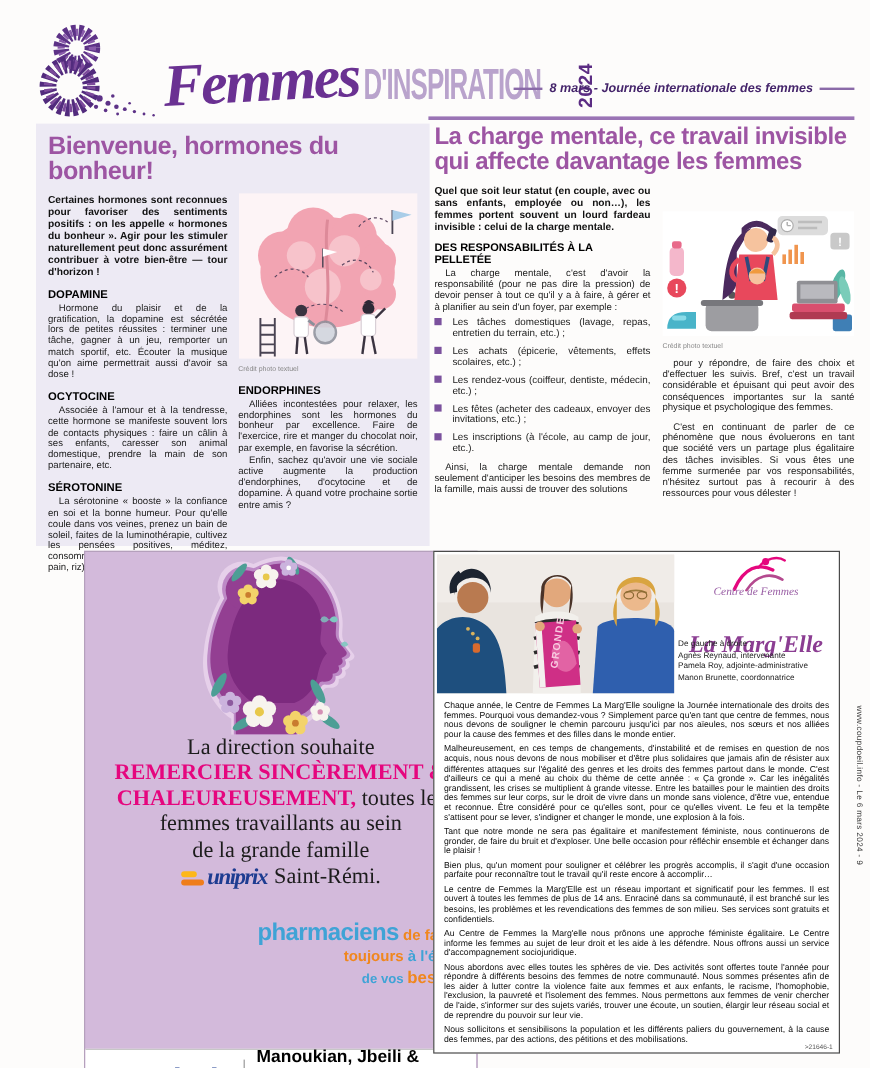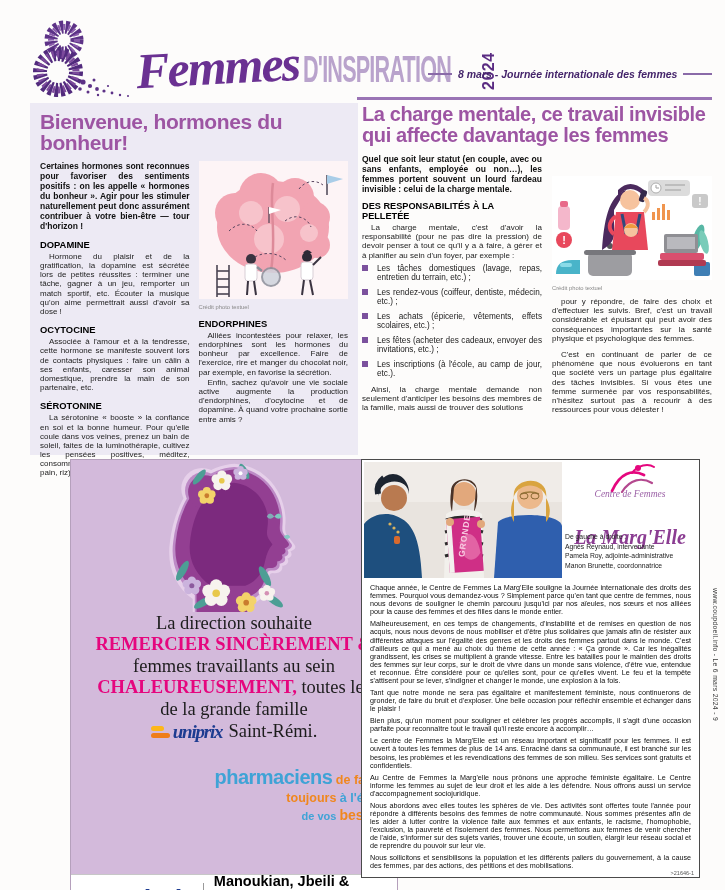--- a/index.html
+++ b/index.html
@@ -197,25 +197,25 @@
         <p class="intro">Quel que soit leur statut (en couple, avec ou sans enfants, employée ou non…), les femmes portent souvent un lourd fardeau invisible : celui de la charge mentale.</p>
         <h4 class="sec2">DES RESPONSABILITÉS À LA PELLETÉE</h4>
         <p class="body">La charge mentale, c'est d'avoir la responsabilité (pour ne pas dire la pression) de devoir penser à tout ce qu'il y a à faire, à gérer et à planifier au sein d'un foyer, par exemple :</p>
         <ul class="checklist">
           <li>
               <span class="sq"></span>
               <span>Les tâches domestiques (lavage, repas, entretien du terrain, etc.) ;</span>
             </li>
           <li>
               <span class="sq"></span>
-              <span>Les rendez-vous (coiffeur, dentiste, médecin, etc.) ;</span>
+              <span>Les achats (épicerie, vêtements, effets scolaires, etc.) ;</span>
             </li>
           <li>
               <span class="sq"></span>
-              <span>Les achats (épicerie, vêtements, effets scolaires, etc.) ;</span>
+              <span>Les rendez-vous (coiffeur, dentiste, médecin, etc.) ;</span>
             </li>
           <li>
               <span class="sq"></span>
               <span>Les fêtes (acheter des cadeaux, envoyer des invitations, etc.) ;</span>
             </li>
           <li>
               <span class="sq"></span>
               <span>Les inscriptions (à l'école, au camp de jour, etc.).</span>
             </li>
         </ul>
@@ -385,22 +385,22 @@
         <g fill="#7ec8c0">
           <path d="M128 58 q5 -6 8 0 q-3 5 -8 0 Z"></path>
             <path d="M128 58 q-5 -6 -8 0 q3 5 8 0 Z" opacity=".8"></path>
           <path d="M138 80 q4 -5 7 0 q-3 4 -7 0 Z" opacity=".9"></path>
         </g>
       </g>
     </svg>
     <div class="ad-text">
       <div>La direction souhaite</div>
       <div class="pink">REMERCIER SINCÈREMENT &amp;</div>
+      <div><span class="pink">CHALEUREUSEMENT,</span><span> toutes les</span></div>
       <div>femmes travaillants au sein</div>
-      <div><span class="pink">CHALEUREUSEMENT,</span><span> toutes les</span></div>
       <div>de la grande famille</div>
       <div class="ad-logo-line">
         <span class="upx upx-sm">
           <span class="upx-bars">
               <i class="b1"></i>
               <i class="b2"></i>
             </span>
           <span class="upx-word">uniprix</span>
         </span>
         <span>Saint-Rémi.</span>

